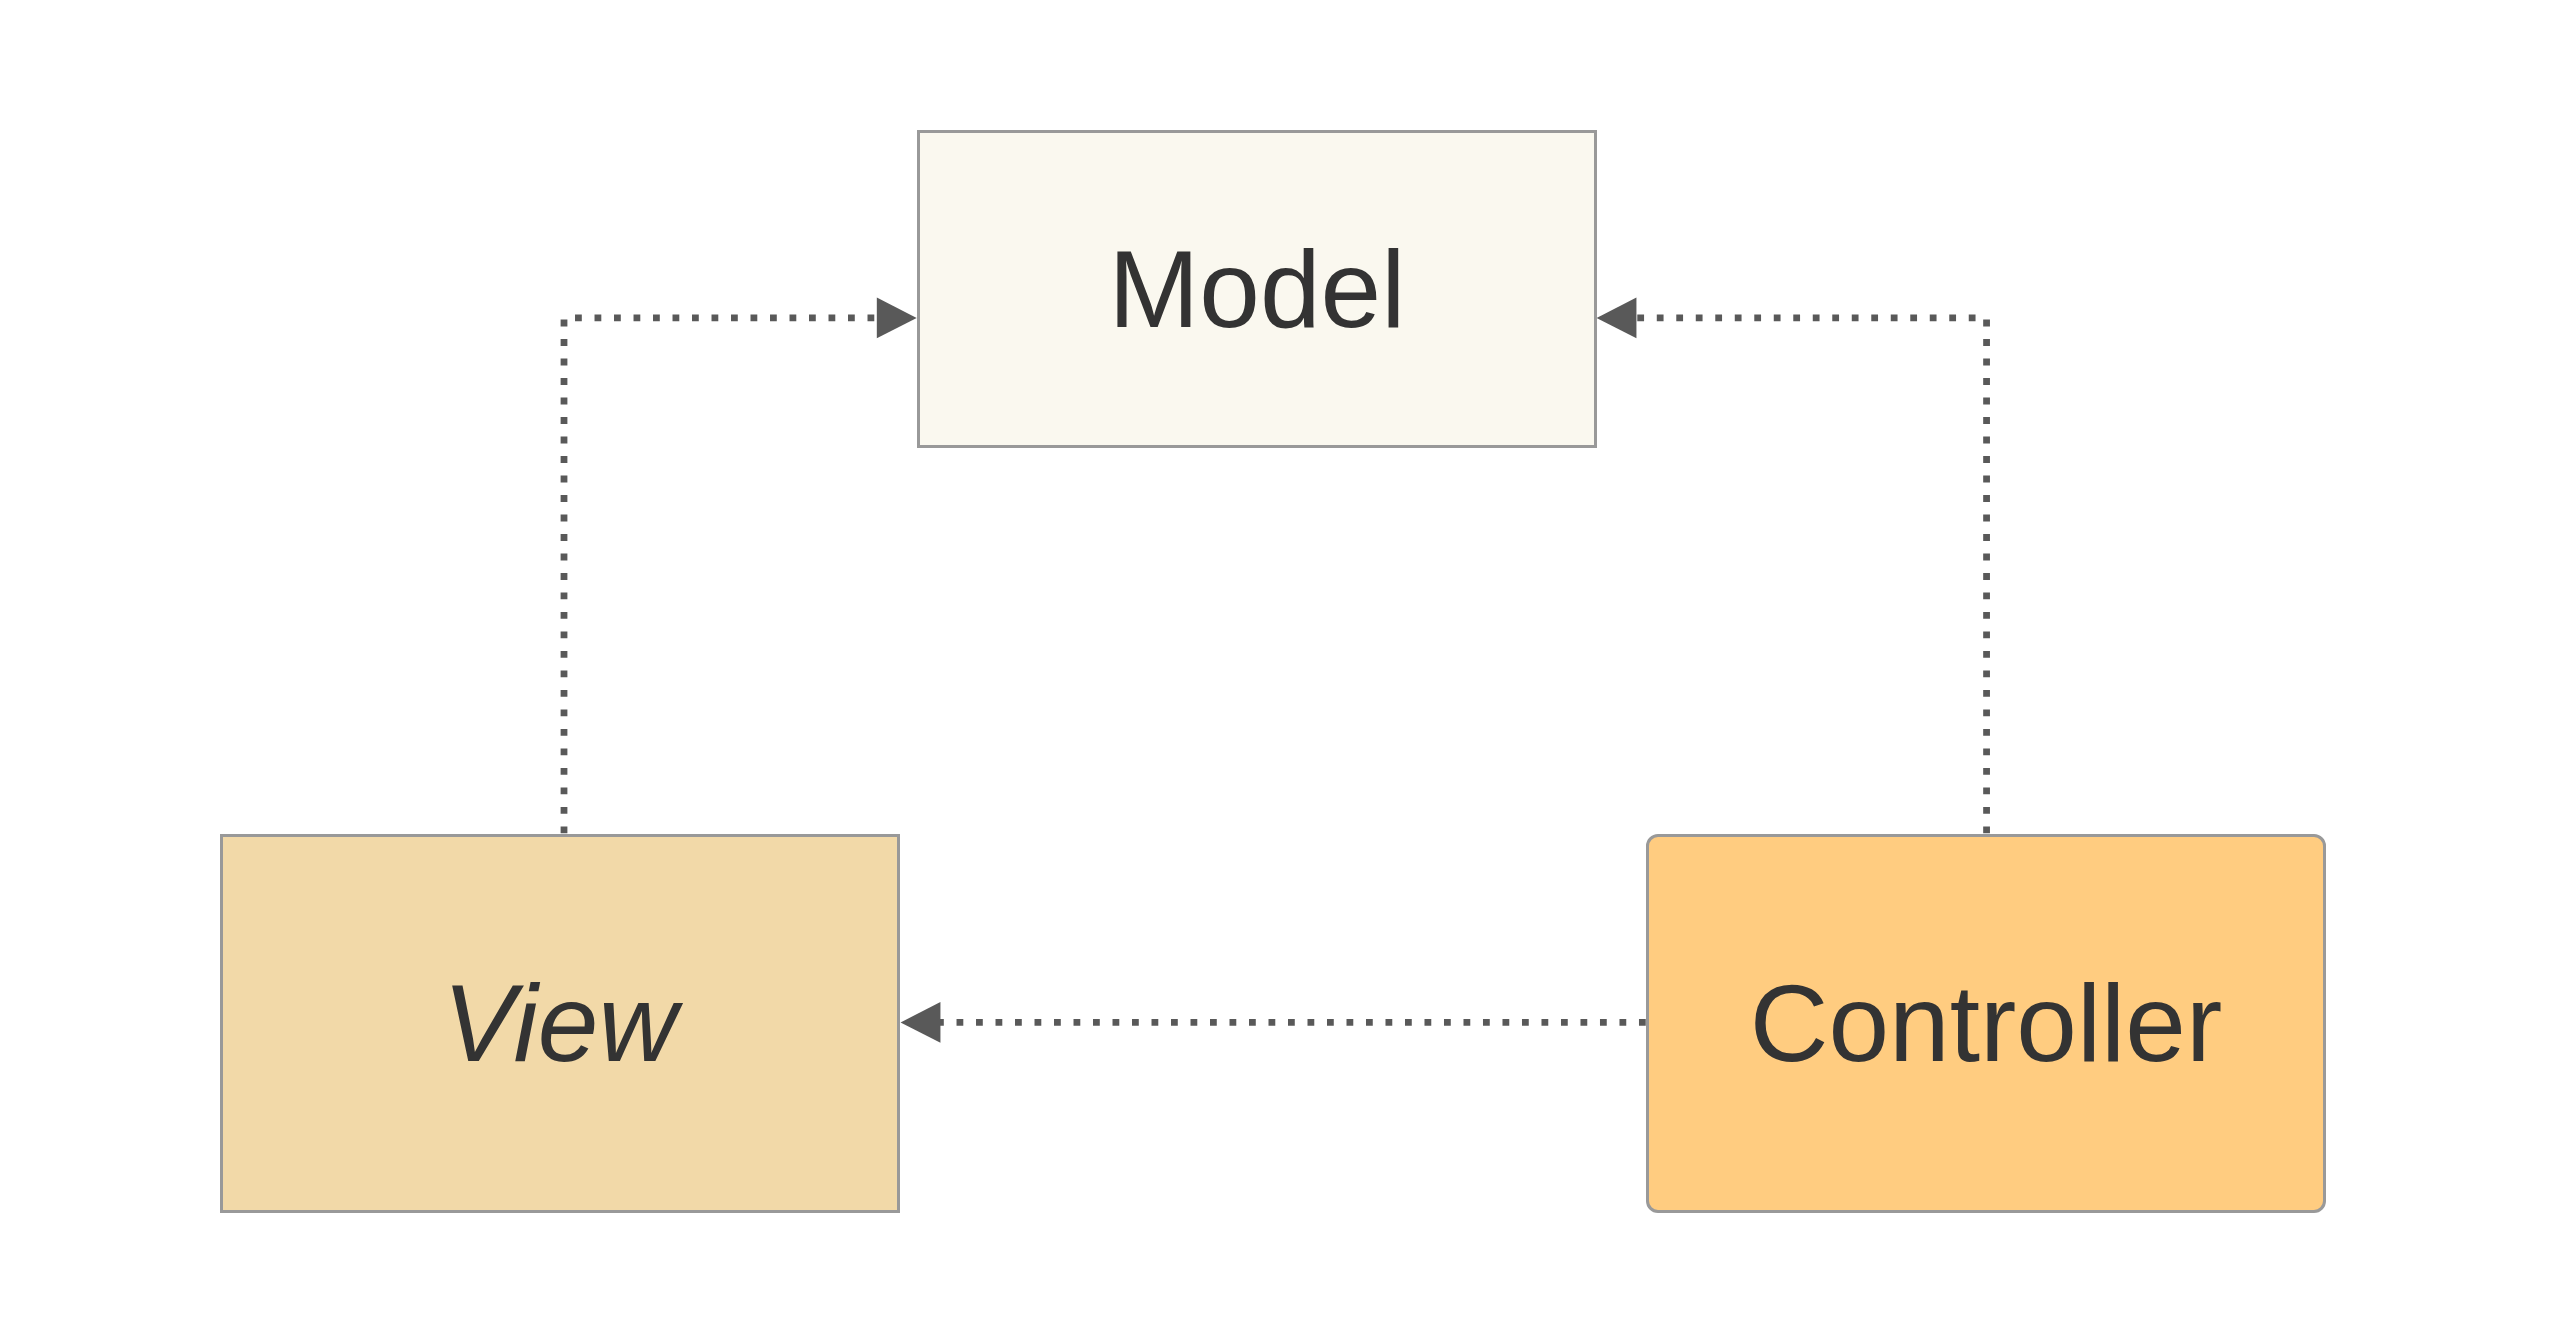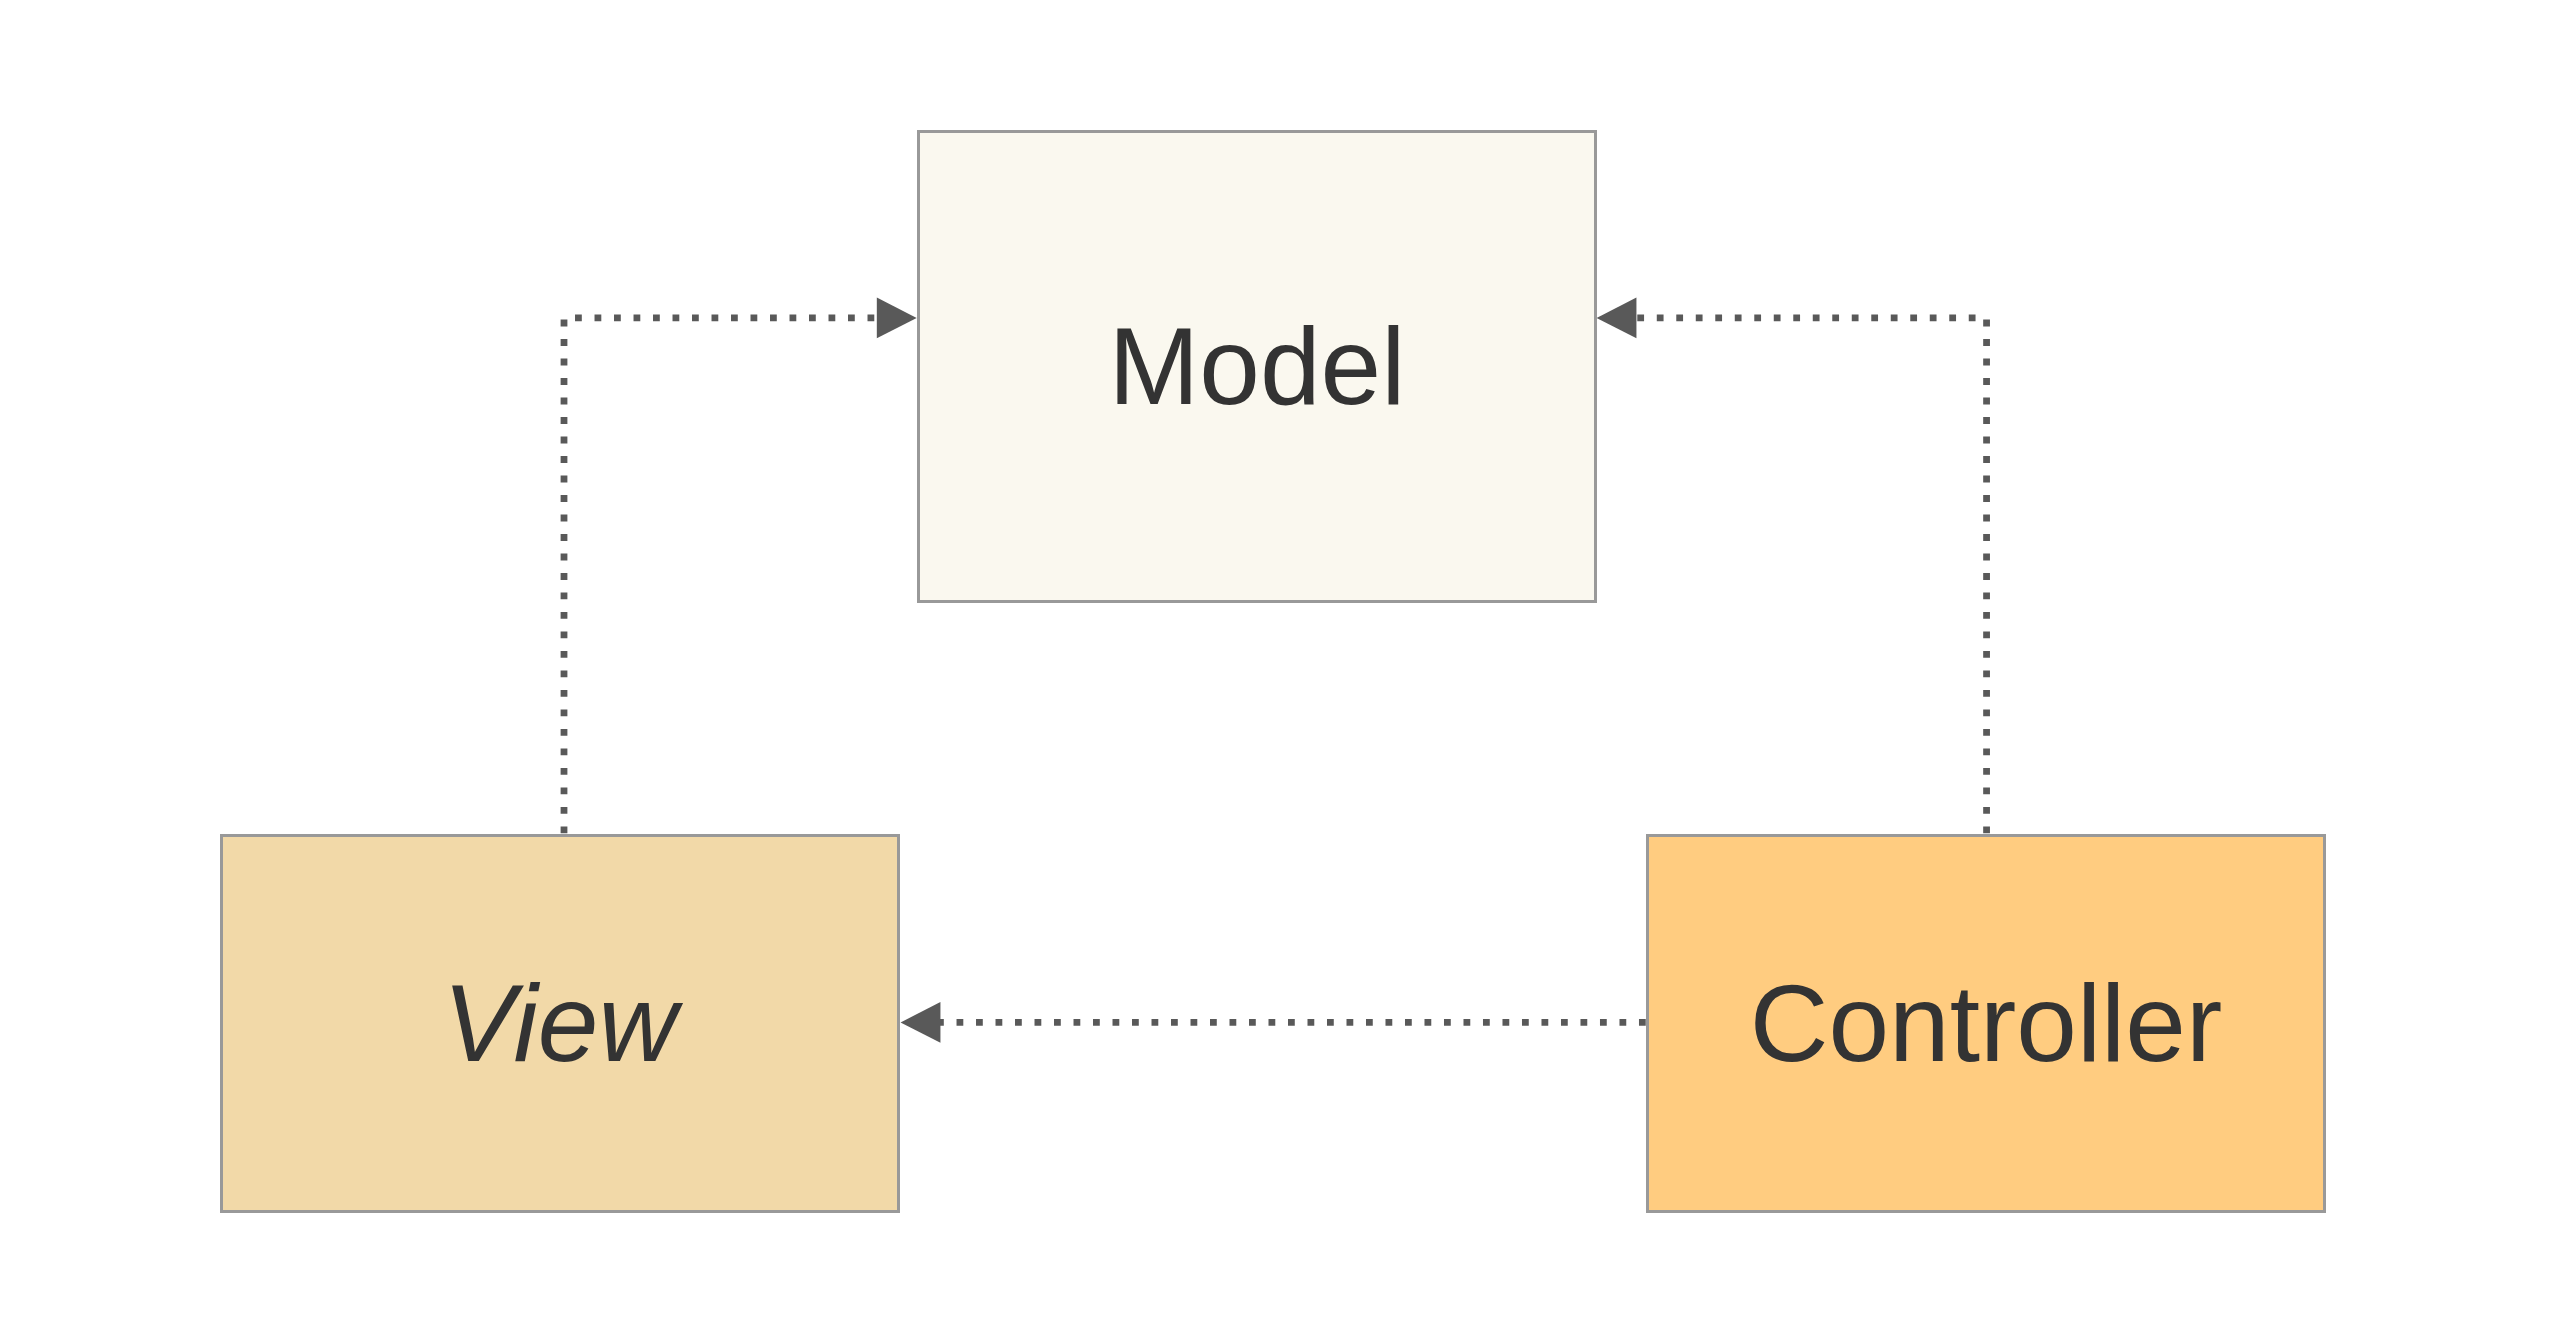--- a/index.html
+++ b/index.html
@@ -32,37 +32,38 @@
     line-height: 1;
     color: #333333;
     letter-spacing: 0px;
     white-space: nowrap;
     user-select: none;
   }
   #node-model {
     left: 917px;
     top: 130px;
     width: 680px;
-    height: 473px;
+    height: 318px;
     background: #FAF8EF;
   }
   #node-view {
     left: 220px;
     top: 834px;
     width: 680px;
     height: 379px;
     background: #F2D9A8;
     font-style: italic;
   }
   #node-controller {
     left: 1646px;
     top: 834px;
     width: 680px;
     height: 379px;
     background: #FFCC80;
+    border-radius: 12px;
   }
   .edge-layer {
     position: absolute;
     left: 0;
     top: 0;
     width: 2576px;
     height: 1331px;
     pointer-events: none;
   }
   .edge-path {

